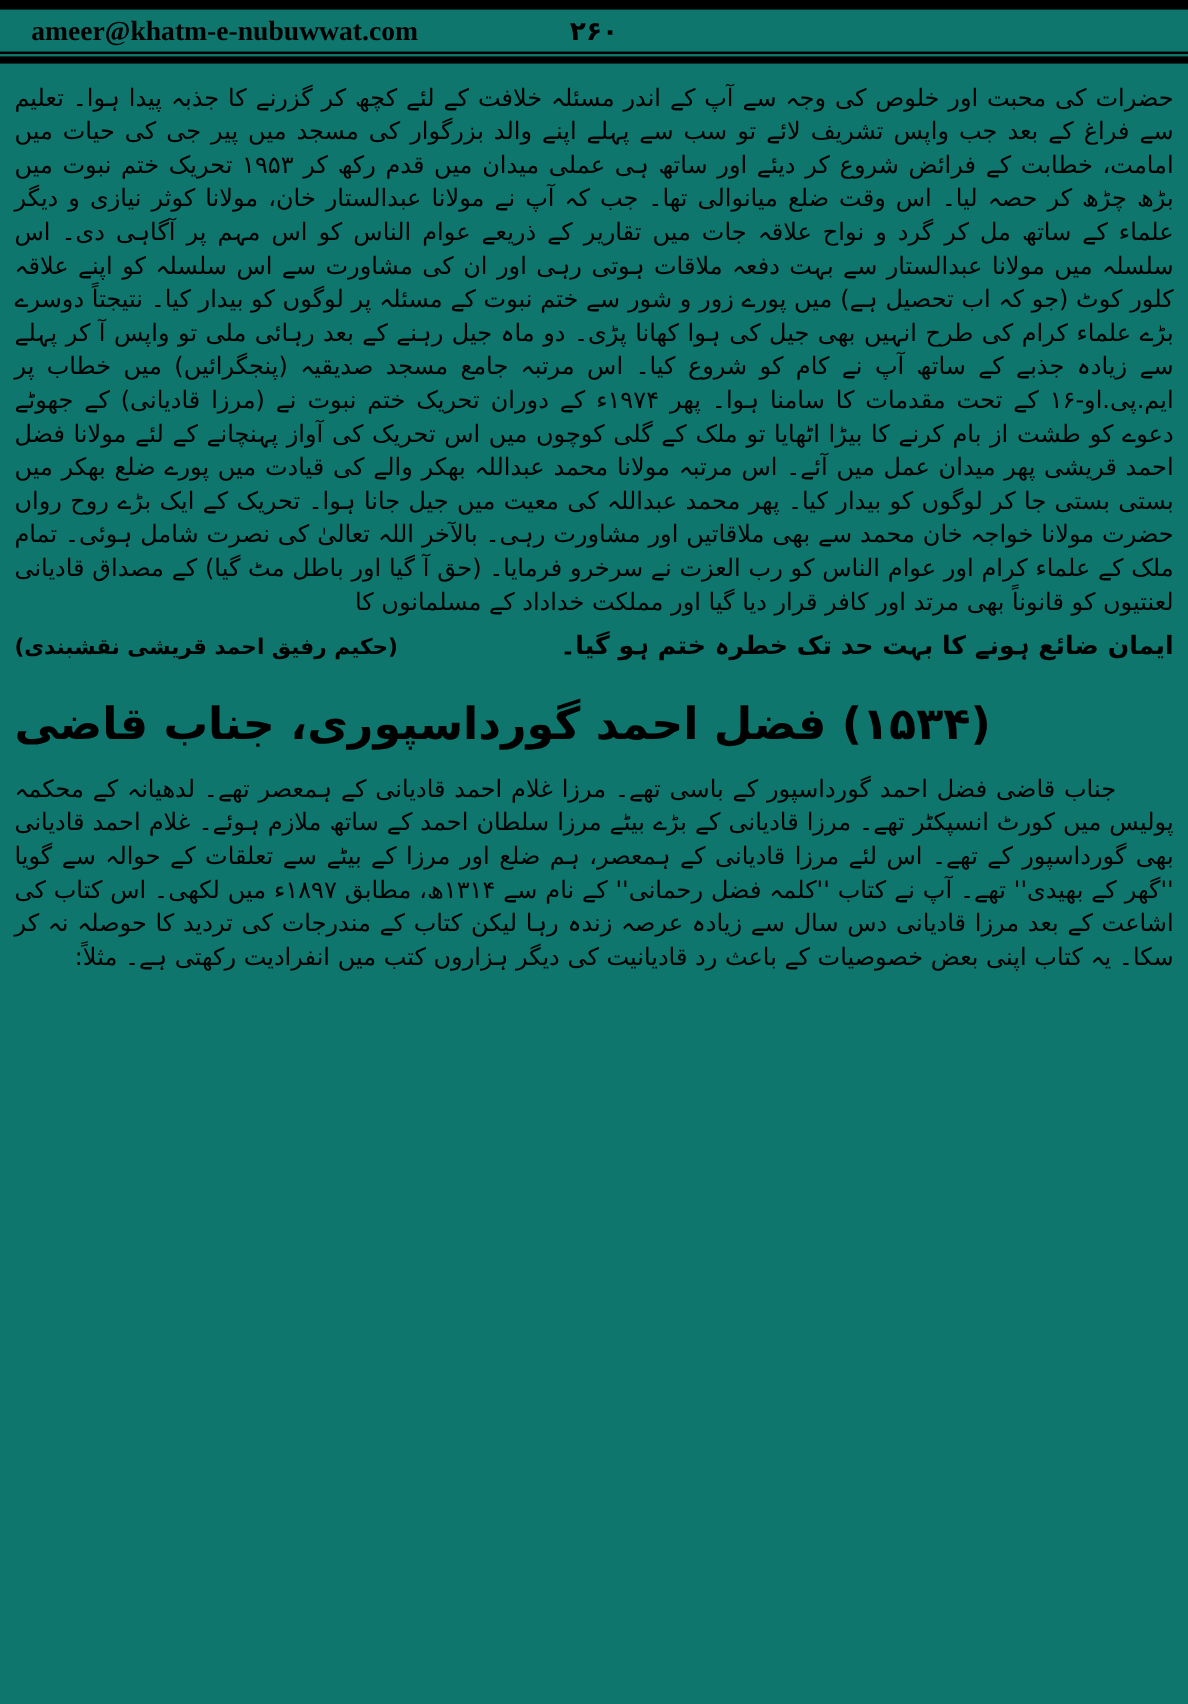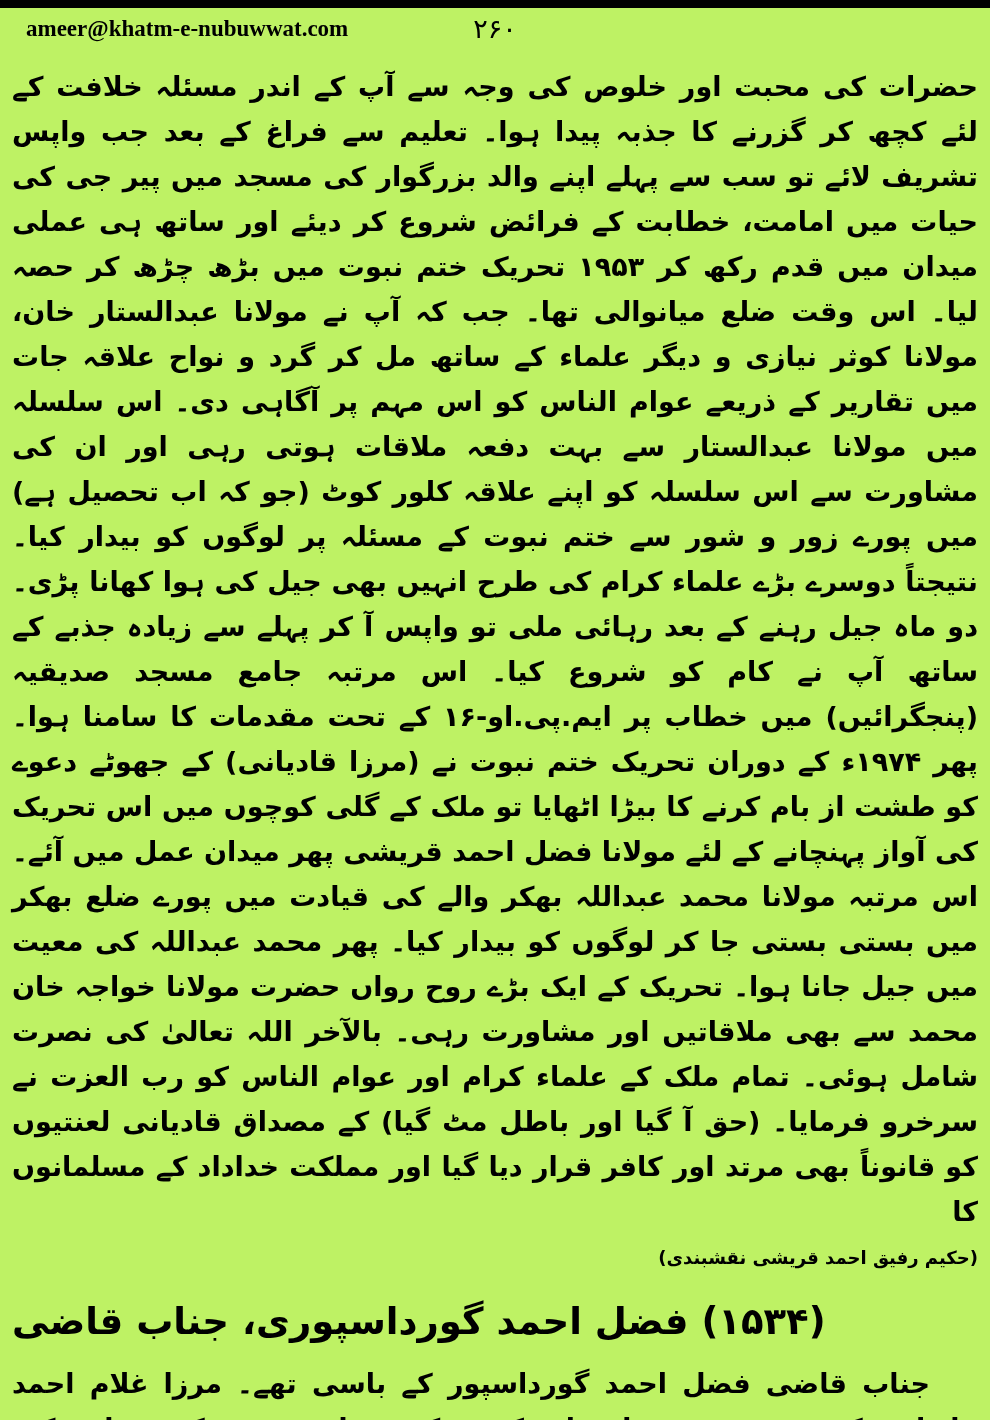--- a/index.html
+++ b/index.html
@@ -1,41 +1,41 @@
 <!DOCTYPE html>
 <html><head>
 <meta charset="utf-8">
 <style>
   html, body { margin: 0; padding: 0; background: #cfcfcf; }
   .page {
     width: 990px; height: 1420px; margin: 0 auto;
-    background: #bef264; color: #000000;
+    background: #0f766e; color: #000000;
     display: flex; flex-direction: column;
     font-family: "DejaVu Sans", sans-serif;
     overflow: hidden; position: relative;
   }
   .top-strip { height: 8px; background: #000; flex: 0 0 auto; }
   .header-row {
     display: grid; grid-template-columns: 1fr auto 1fr;
     align-items: center; padding: 5px 26px 0 26px;
   }
   .email {
     font-family: "Liberation Serif", serif; font-weight: bold;
     font-size: 23px; justify-self: start;
   }
-  .pagenum { font-weight: normal; font-size: 27px; justify-self: center; text-align: right; }
+  .pagenum { font-weight: bold; font-size: 22px; justify-self: center; text-align: right; }
   .book-title {
     direction: rtl; font-weight: bold; font-size: 22px; justify-self: end;
   }
   .rule-thin  { height: 2px; background: #000; margin-top: 4px; }
   .rule-thick { height: 6px; background: #000; margin-top: 2px; }
 
   .content { flex: 1 1 auto; direction: rtl; padding: 14px 12px 0 12px; }
   .body-text {
-    font-size: 27px; font-weight: bold; line-height: 45px;
+    font-size: 20px; font-weight: normal; line-height: 28px;
     text-align: justify; margin: 0;
   }
   .line-with-attrib {
     display: flex; justify-content: space-between; align-items: baseline;
     font-weight: bold; line-height: 47px;
   }
   .line-with-attrib .tail { font-size: 21px; }
   .line-with-attrib .attrib { font-size: 18px; }
   .section-heading {
     text-align: left; font-size: 37px; font-weight: bold;
@@ -55,20 +55,21 @@
     <span class="pagenum">۲۶۰</span>
   </div>
   <div class="rule-thin"></div>
   <div class="rule-thick"></div>
 
   <div class="content">
 
     <p class="body-text">حضرات کی محبت اور خلوص کی وجہ سے آپ کے اندر مسئلہ خلافت کے لئے کچھ کر گزرنے کا جذبہ پیدا ہوا۔ تعلیم سے فراغ کے بعد جب واپس تشریف لائے تو سب سے پہلے اپنے والد بزرگوار کی مسجد میں پیر جی کی حیات میں امامت، خطابت کے فرائض شروع کر دیئے اور ساتھ ہی عملی میدان میں قدم رکھ کر ۱۹۵۳ تحریک ختم نبوت میں بڑھ چڑھ کر حصہ لیا۔ اس وقت ضلع میانوالی تھا۔ جب کہ آپ نے مولانا عبدالستار خان، مولانا کوثر نیازی و دیگر علماء کے ساتھ مل کر گرد و نواح علاقہ جات میں تقاریر کے ذریعے عوام الناس کو اس مہم پر آگاہی دی۔ اس سلسلہ میں مولانا عبدالستار سے بہت دفعہ ملاقات ہوتی رہی اور ان کی مشاورت سے اس سلسلہ کو اپنے علاقہ کلور کوٹ (جو کہ اب تحصیل ہے) میں پورے زور و شور سے ختم نبوت کے مسئلہ پر لوگوں کو بیدار کیا۔ نتیجتاً دوسرے بڑے علماء کرام کی طرح انہیں بھی جیل کی ہوا کھانا پڑی۔ دو ماہ جیل رہنے کے بعد رہائی ملی تو واپس آ کر پہلے سے زیادہ جذبے کے ساتھ آپ نے کام کو شروع کیا۔ اس مرتبہ جامع مسجد صدیقیہ (پنجگرائیں) میں خطاب پر ایم.پی.او-۱۶ کے تحت مقدمات کا سامنا ہوا۔ پھر ۱۹۷۴ء کے دوران تحریک ختم نبوت نے (مرزا قادیانی) کے جھوٹے دعوے کو طشت از بام کرنے کا بیڑا اٹھایا تو ملک کے گلی کوچوں میں اس تحریک کی آواز پہنچانے کے لئے مولانا فضل احمد قریشی پھر میدان عمل میں آئے۔ اس مرتبہ مولانا محمد عبداللہ بھکر والے کی قیادت میں پورے ضلع بھکر میں بستی بستی جا کر لوگوں کو بیدار کیا۔ پھر محمد عبداللہ کی معیت میں جیل جانا ہوا۔ تحریک کے ایک بڑے روح رواں حضرت مولانا خواجہ خان محمد سے بھی ملاقاتیں اور مشاورت رہی۔ بالآخر اللہ تعالیٰ کی نصرت شامل ہوئی۔ تمام ملک کے علماء کرام اور عوام الناس کو رب العزت نے سرخرو فرمایا۔ (حق آ گیا اور باطل مٹ گیا) کے مصداق قادیانی لعنتیوں کو قانوناً بھی مرتد اور کافر قرار دیا گیا اور مملکت خداداد کے مسلمانوں کا</p>
 
     <div class="line-with-attrib">
+      <span class="tail">ایمان ضائع ہونے کا بہت حد تک خطرہ ختم ہو گیا۔</span>
       <span class="attrib">(حکیم رفیق احمد قریشی نقشبندی)</span>
     </div>
 
     <div class="section-heading">(۱۵۳۴) فضل احمد گورداسپوری، جناب قاضی</div>
 
     <p class="body-text para2">جناب قاضی فضل احمد گورداسپور کے باسی تھے۔ مرزا غلام احمد قادیانی کے ہمعصر تھے۔ لدھیانہ کے محکمہ پولیس میں کورٹ انسپکٹر تھے۔ مرزا قادیانی کے بڑے بیٹے مرزا سلطان احمد کے ساتھ ملازم ہوئے۔ غلام احمد قادیانی بھی گورداسپور کے تھے۔ اس لئے مرزا قادیانی کے ہمعصر، ہم ضلع اور مرزا کے بیٹے سے تعلقات کے حوالہ سے گویا ''گھر کے بھیدی'' تھے۔ آپ نے کتاب ''کلمہ فضل رحمانی'' کے نام سے ۱۳۱۴ھ، مطابق ۱۸۹۷ء میں لکھی۔ اس کتاب کی اشاعت کے بعد مرزا قادیانی دس سال سے زیادہ عرصہ زندہ رہا لیکن کتاب کے مندرجات کی تردید کا حوصلہ نہ کر سکا۔ یہ کتاب اپنی بعض خصوصیات کے باعث رد قادیانیت کی دیگر ہزاروں کتب میں انفرادیت رکھتی ہے۔ مثلاً:</p>
 
   </div>
 
 </div>

